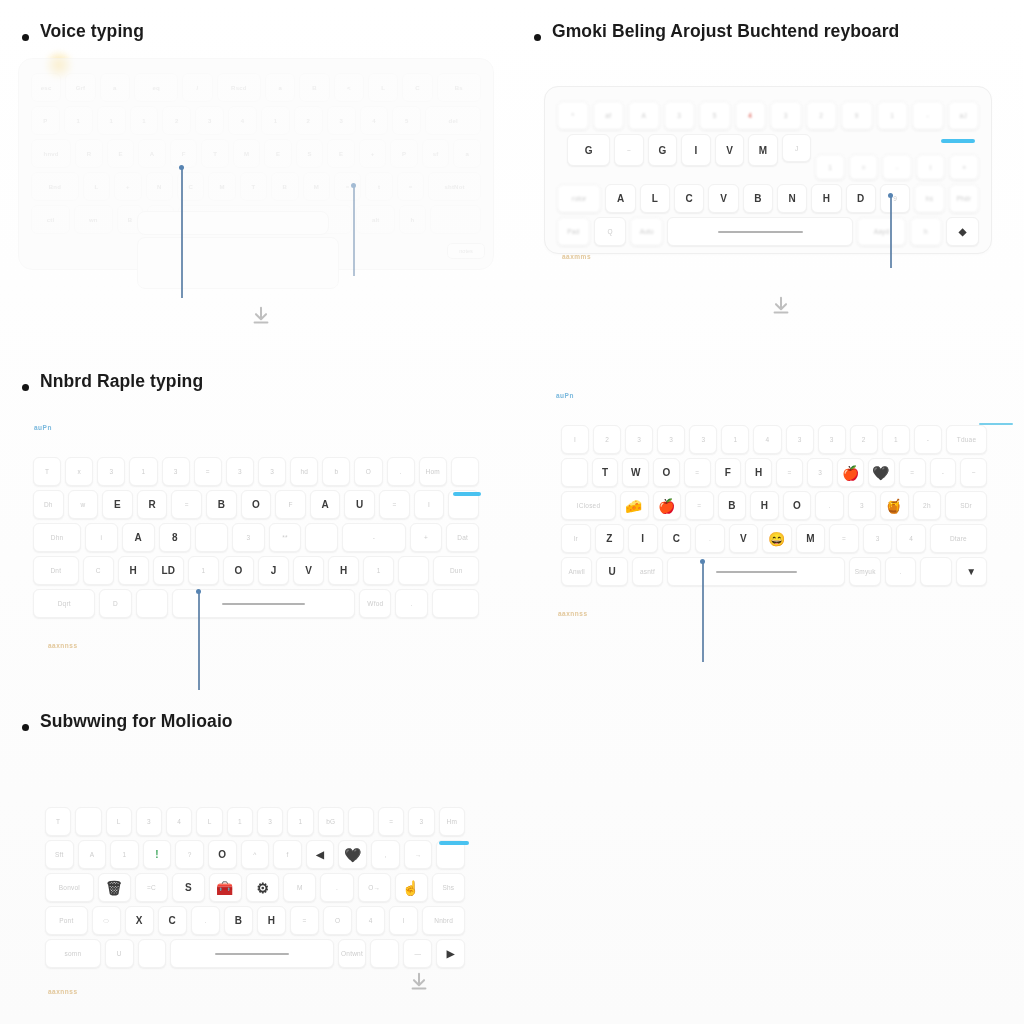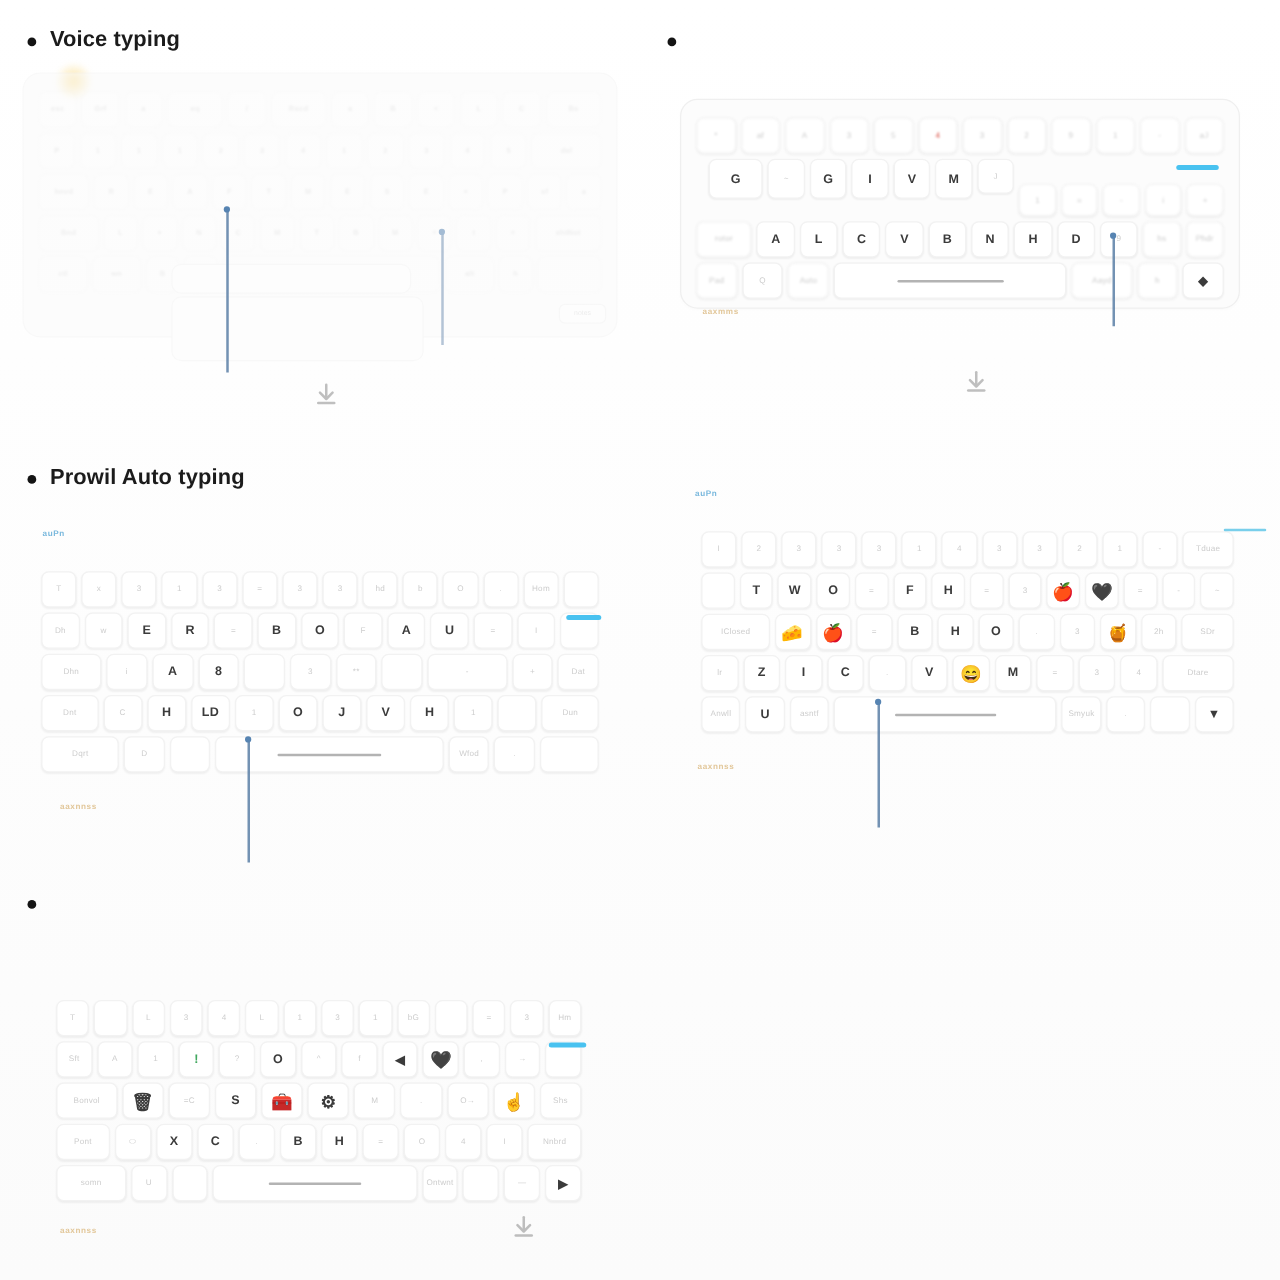--- a/index.html
+++ b/index.html
@@ -37,21 +37,21 @@
     position: relative;
     box-sizing: border-box;
     padding: 12px 18px 0 18px;
     overflow: hidden;
   }
   .panel.empty { background: transparent; }
 
   
   .heading {
     display: flex;
-    align-items: flex-start;
+    align-items: center;
     gap: 11px;
     margin: 7px 0 0 4px;
   }
   .bullet {
     width: 7px;
     height: 7px;
     border-radius: 50%;
     background: #141414;
     margin-top: 11px;
     flex: 0 0 auto;
@@ -325,20 +325,21 @@
           <path d="M12 3 L12 14"></path>
             <path d="M6.5 10 L12 15.5 L17.5 10"></path>
             <path d="M5 19 L19 19"></path>
         </svg>
       </div>
     </div>
 
     <div class="panel">
       <div class="heading">
         <span class="bullet"></span>
+        <span class="heading-text">Gmoki Beling Arojust Buchtend reyboard</span>
       </div>
 
       <div class="kb-wrap" style="margin-top:42px;">
         <div class="kb-plate faint-card" style="height:168px; margin:0 14px;">
           <div class="kb-rows">
             <div class="kb-row">
               <div class="key dim blurry">*</div>
               <div class="key dim blurry">af</div>
               <div class="key dim blurry">A</div>
               <div class="key dim blurry">3</div>
@@ -404,21 +405,21 @@
           <path d="M12 3 L12 14"></path>
             <path d="M6.5 10 L12 15.5 L17.5 10"></path>
             <path d="M5 19 L19 19"></path>
         </svg>
       </div>
     </div>
 
     <div class="panel">
       <div class="heading">
         <span class="bullet"></span>
-        <span class="heading-text">Prowil Auto typing</span>
+        <span class="heading-text">Nnbrd Raple typing</span>
       </div>
 
       <div class="kb-wrap" style="margin-top:48px;">
         <div class="mini-label" style="left:16px; top:-18px;">auPn</div>
 
         <div class="kb-plate plain" style="height:170px; margin:0 2px;">
           <div class="kb-rows">
             <div class="kb-row">
               <div class="key dim">T</div>
               <div class="key dim">x</div>
@@ -582,20 +583,21 @@
         </div>
 
         <div class="blue-pointer" style="left:172px; top:152px; height:100px;"></div>
         <div class="mini-label warm" style="left:28px; top:200px;">aaxnnss</div>
       </div>
     </div>
 
     <div class="panel">
       <div class="heading">
         <span class="bullet"></span>
+        <span class="heading-text">Subwwing for Molioaio</span>
       </div>
 
       <div class="kb-wrap" style="margin-top:58px;">
         <div class="kb-plate plain" style="height:162px; margin:0 16px 0 14px;">
           <div class="kb-rows">
             <div class="kb-row">
               <div class="key dim">T</div>
               <div class="key dim"></div>
               <div class="key dim">L</div>
               <div class="key dim">3</div>

